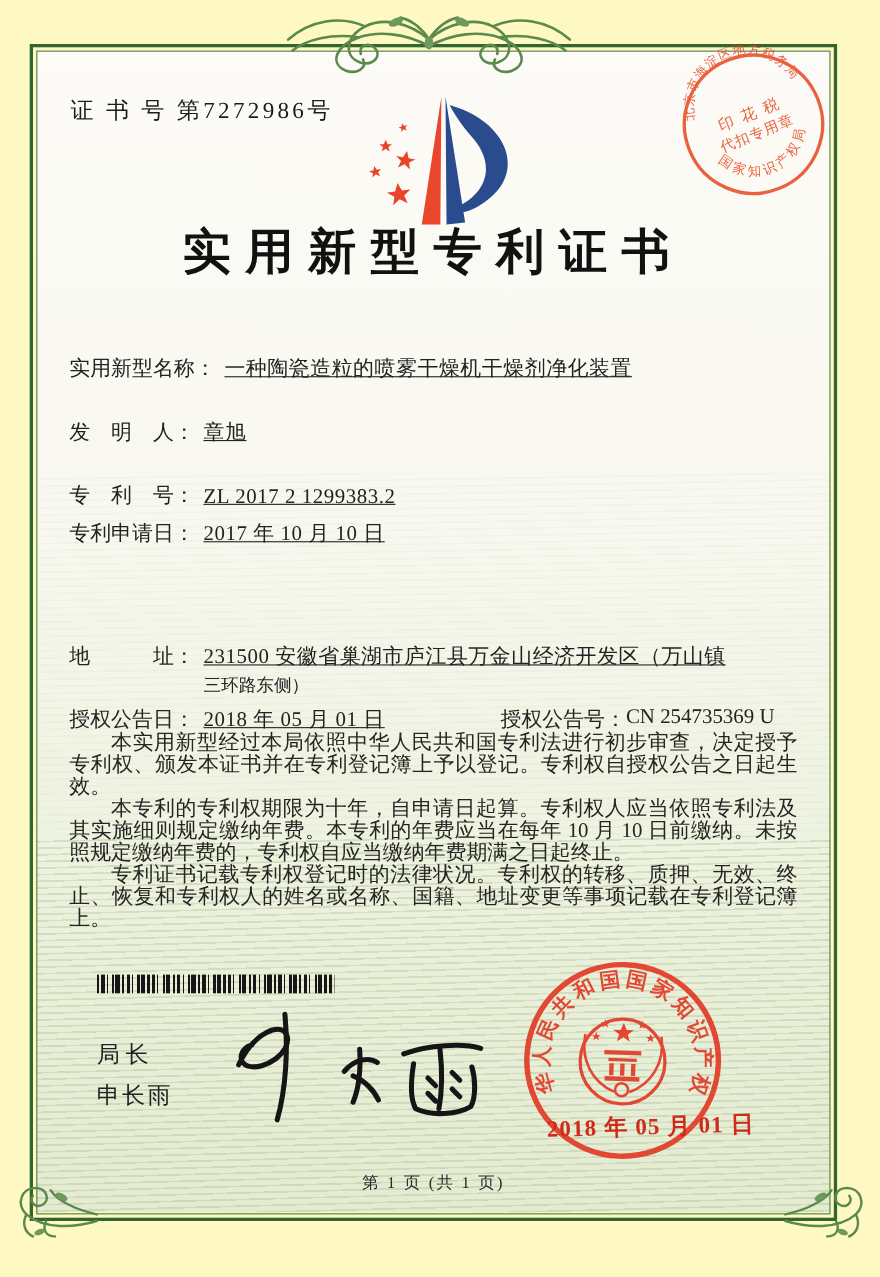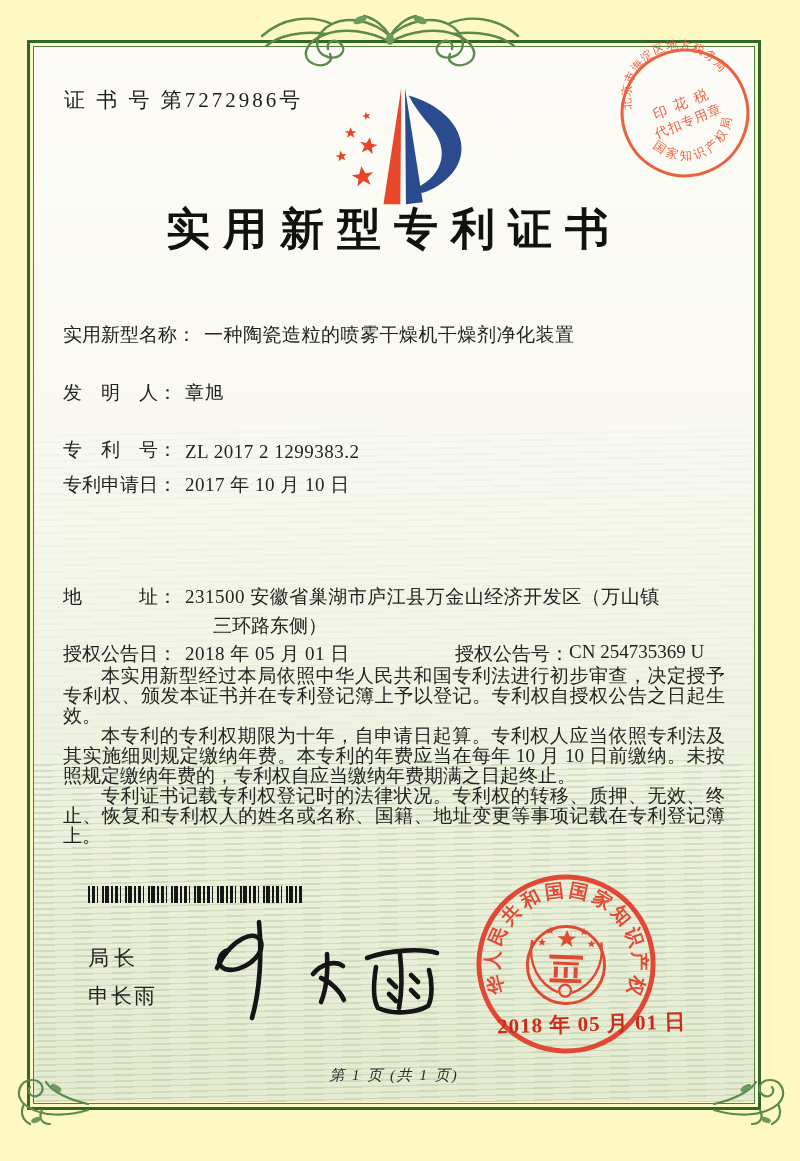--- a/index.html
+++ b/index.html
@@ -19,36 +19,36 @@
     background:repeating-linear-gradient(179deg,rgba(130,165,100,0) 0 5px,rgba(130,165,100,.10) 5px 6.5px);}
   .waves{position:absolute;left:33px;top:760px;width:722px;height:342px;
     background:repeating-linear-gradient(178.5deg,rgba(120,158,90,0) 0 4.5px,rgba(120,158,90,.22) 4.5px 6px);}
   .cert-number{position:absolute;left:64px;top:86px;font-size:21px;letter-spacing:3px;color:#1c1c1c;}
   .title{position:absolute;left:33px;top:200px;width:722px;text-align:center;
     font-size:44px;font-weight:bold;letter-spacing:13px;color:#111;}
   .logo{position:absolute;left:330px;top:84px;}
   .tax-stamp{position:absolute;left:604px;top:32px;transform:rotate(-22deg);opacity:.92;}
   .row{position:absolute;left:63px;display:flex;font-size:19px;color:#222;align-items:flex-end;}
   .row .lbl{flex:0 0 auto;white-space:pre;}
-  .row .val{margin-left:8px;white-space:pre;letter-spacing:.5px;}
-  .addr-line2{position:absolute;left:185px;font-size:19px;color:#222;margin-left:28px;}
+  .row .val{margin-left:8px;white-space:pre;letter-spacing:.5px;text-decoration:underline;}
+  .addr-line2{position:absolute;left:185px;font-size:16px;color:#222;}
   .grant-right{position:absolute;left:455px;display:flex;font-size:19px;color:#222;}
   .paras{position:absolute;left:63px;top:666px;width:662px;font-size:19px;line-height:20px;
     text-align:justify;color:#242422;}
   .paras p{margin:0;text-indent:2em;}
   .barcode{position:absolute;left:88px;top:886px;width:216px;height:17px;
     background:repeating-linear-gradient(90deg,#161616 0 2px,rgba(0,0,0,0) 2px 4px,#161616 4px 7px,rgba(0,0,0,0) 7px 9px,#161616 9px 10px,rgba(0,0,0,0) 10px 14px,#161616 14px 16px,rgba(0,0,0,0) 16px 17px,#161616 17px 21px,rgba(0,0,0,0) 21px 23px);}
   .director-title{position:absolute;left:88px;top:944px;font-size:21px;letter-spacing:5px;color:#222;text-align:center;}
   .director-name{position:absolute;left:88px;top:982px;font-size:21px;letter-spacing:2px;color:#222;}
   .signature{position:absolute;left:195px;top:912px;}
   .seal{position:absolute;left:472px;top:870px;transform:rotate(2deg);opacity:.93;}
   .seal-date{position:absolute;left:497px;top:1010px;font-size:21px;font-weight:600;
     letter-spacing:1px;color:#cf2a1a;transform:rotate(-1.5deg);}
   .footer{position:absolute;left:33px;top:1066px;width:722px;text-align:center;
-    font-size:15px;letter-spacing:2px;color:#2a2a2a;font-style:italic;}
+    font-size:15px;letter-spacing:2px;color:#2a2a2a;}
   .flourish-top{position:absolute;left:252px;top:6px;}
   .corner-left{position:absolute;left:12px;top:1076px;}
   .corner-right{position:absolute;left:712px;top:1076px;transform:scaleX(-1);}
   svg text{font-family:"Liberation Serif","DejaVu Serif",serif;}
 </style>
 </head>
 <body>
 
 <div class="page">
 

